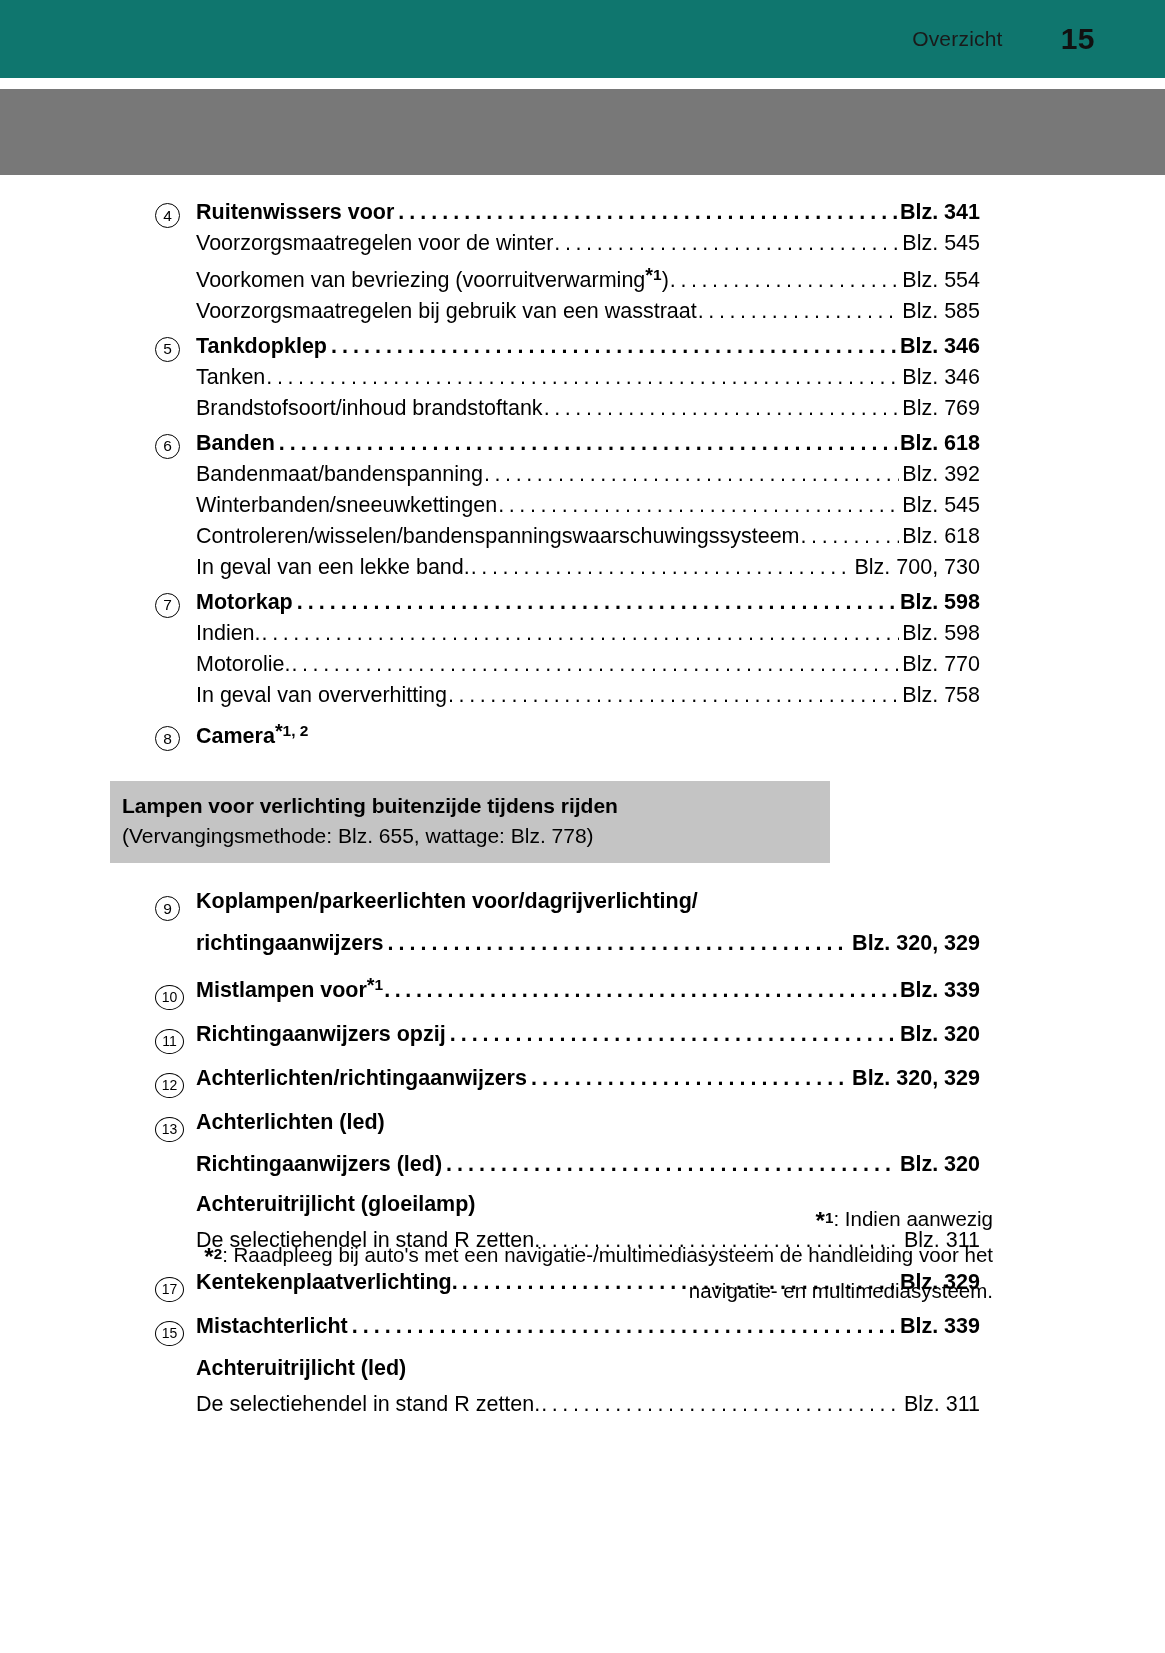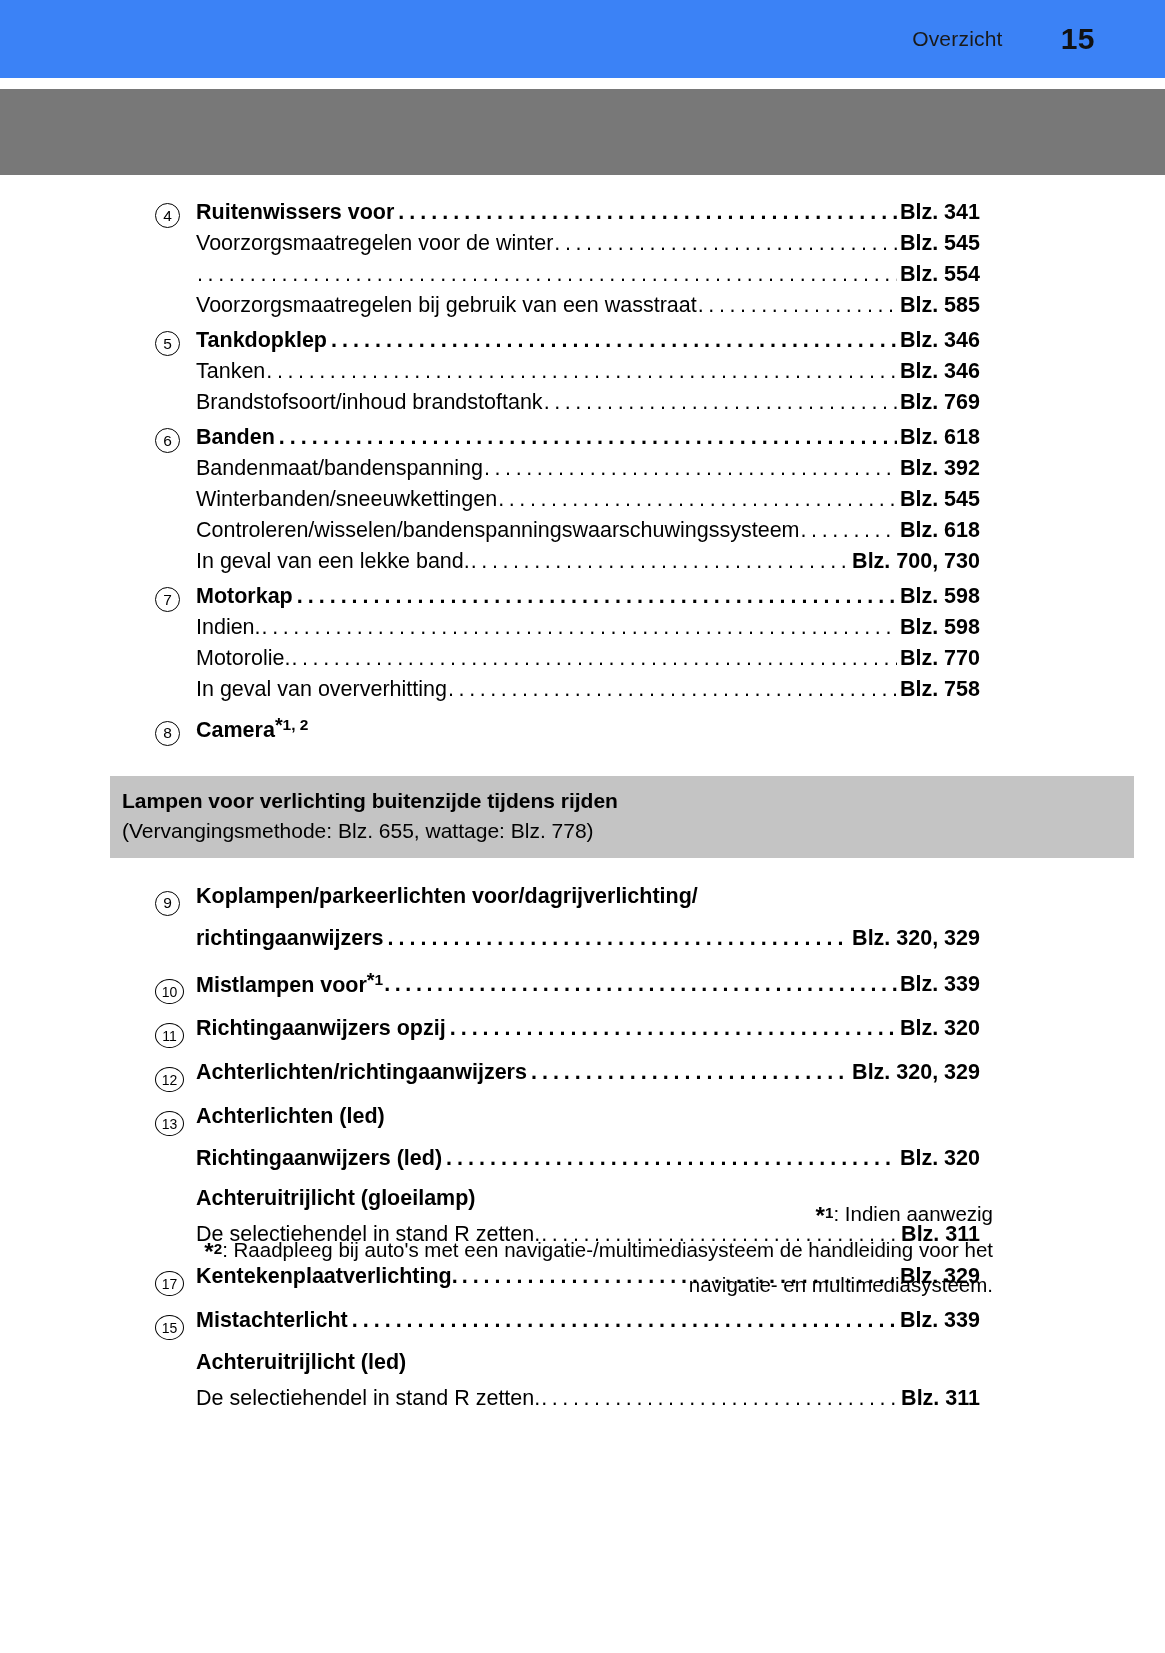--- a/index.html
+++ b/index.html
@@ -12,21 +12,21 @@
     background: #ffffff;
     font-family: "Liberation Sans", sans-serif;
     color: #000000;
     position: relative;
     overflow: hidden;
   }
 
   
   .page-header {
     height: 78px;
-    background: #3b82f6;
+    background: #0f766e;
     display: flex;
     align-items: center;
     justify-content: flex-end;
     padding-right: 70px;
     box-sizing: border-box;
   }
   .header-chapter {
     font-size: 21px;
     color: #1a1a1a;
     letter-spacing: 0.2px;
@@ -123,21 +123,20 @@
     margin: 0 3px 0 4px;
     color: #000;
   }
   .leaders.tight {
     letter-spacing: 4.6px;
     margin-left: 1px;
   }
   .page {
     flex: 0 0 auto;
     text-align: right;
-    font-weight: bold;
   }
   .row.main .page {
     font-weight: bold;
   }
 
   .noleader {
     flex: 1 1 auto;
   }
 
   sup.star {
@@ -147,21 +146,21 @@
     letter-spacing: 0;
   }
   sup.star .ast {
     font-size: 1.28em;
     vertical-align: -0.12em;
   }
 
   
   .section-band {
     margin: 30px 0 0 110px;
-    width: 1024px;
+    width: 720px;
     background: #c4c4c4;
     padding: 10px 0 12px 12px;
     box-sizing: border-box;
   }
   .section-band .line1 {
     font-size: 21px;
     font-weight: bold;
     line-height: 30px;
   }
   .section-band .line2 {
@@ -230,20 +229,21 @@
         <span class="label">Ruitenwissers voor</span>
         <span class="leaders">...................................................................</span>
         <span class="page">Blz. 341</span>
       </div>
       <div class="row sub">
         <span class="label">Voorzorgsmaatregelen voor de winter</span>
         <span class="leaders tight">...................................................................</span>
         <span class="page">Blz. 545</span>
       </div>
       <div class="row sub">
+        <span class="label"><span>Voorkomen van bevriezing (voorruitverwarming</span><sup class="star"><span class="ast">*</span><span>1</span></sup><span>)</span></span>
         <span class="leaders tight">...................................................................</span>
         <span class="page">Blz. 554</span>
       </div>
       <div class="row sub">
         <span class="label">Voorzorgsmaatregelen bij gebruik van een wasstraat</span>
         <span class="leaders tight">...................................................................</span>
         <span class="page">Blz. 585</span>
       </div>
     </div>
 

